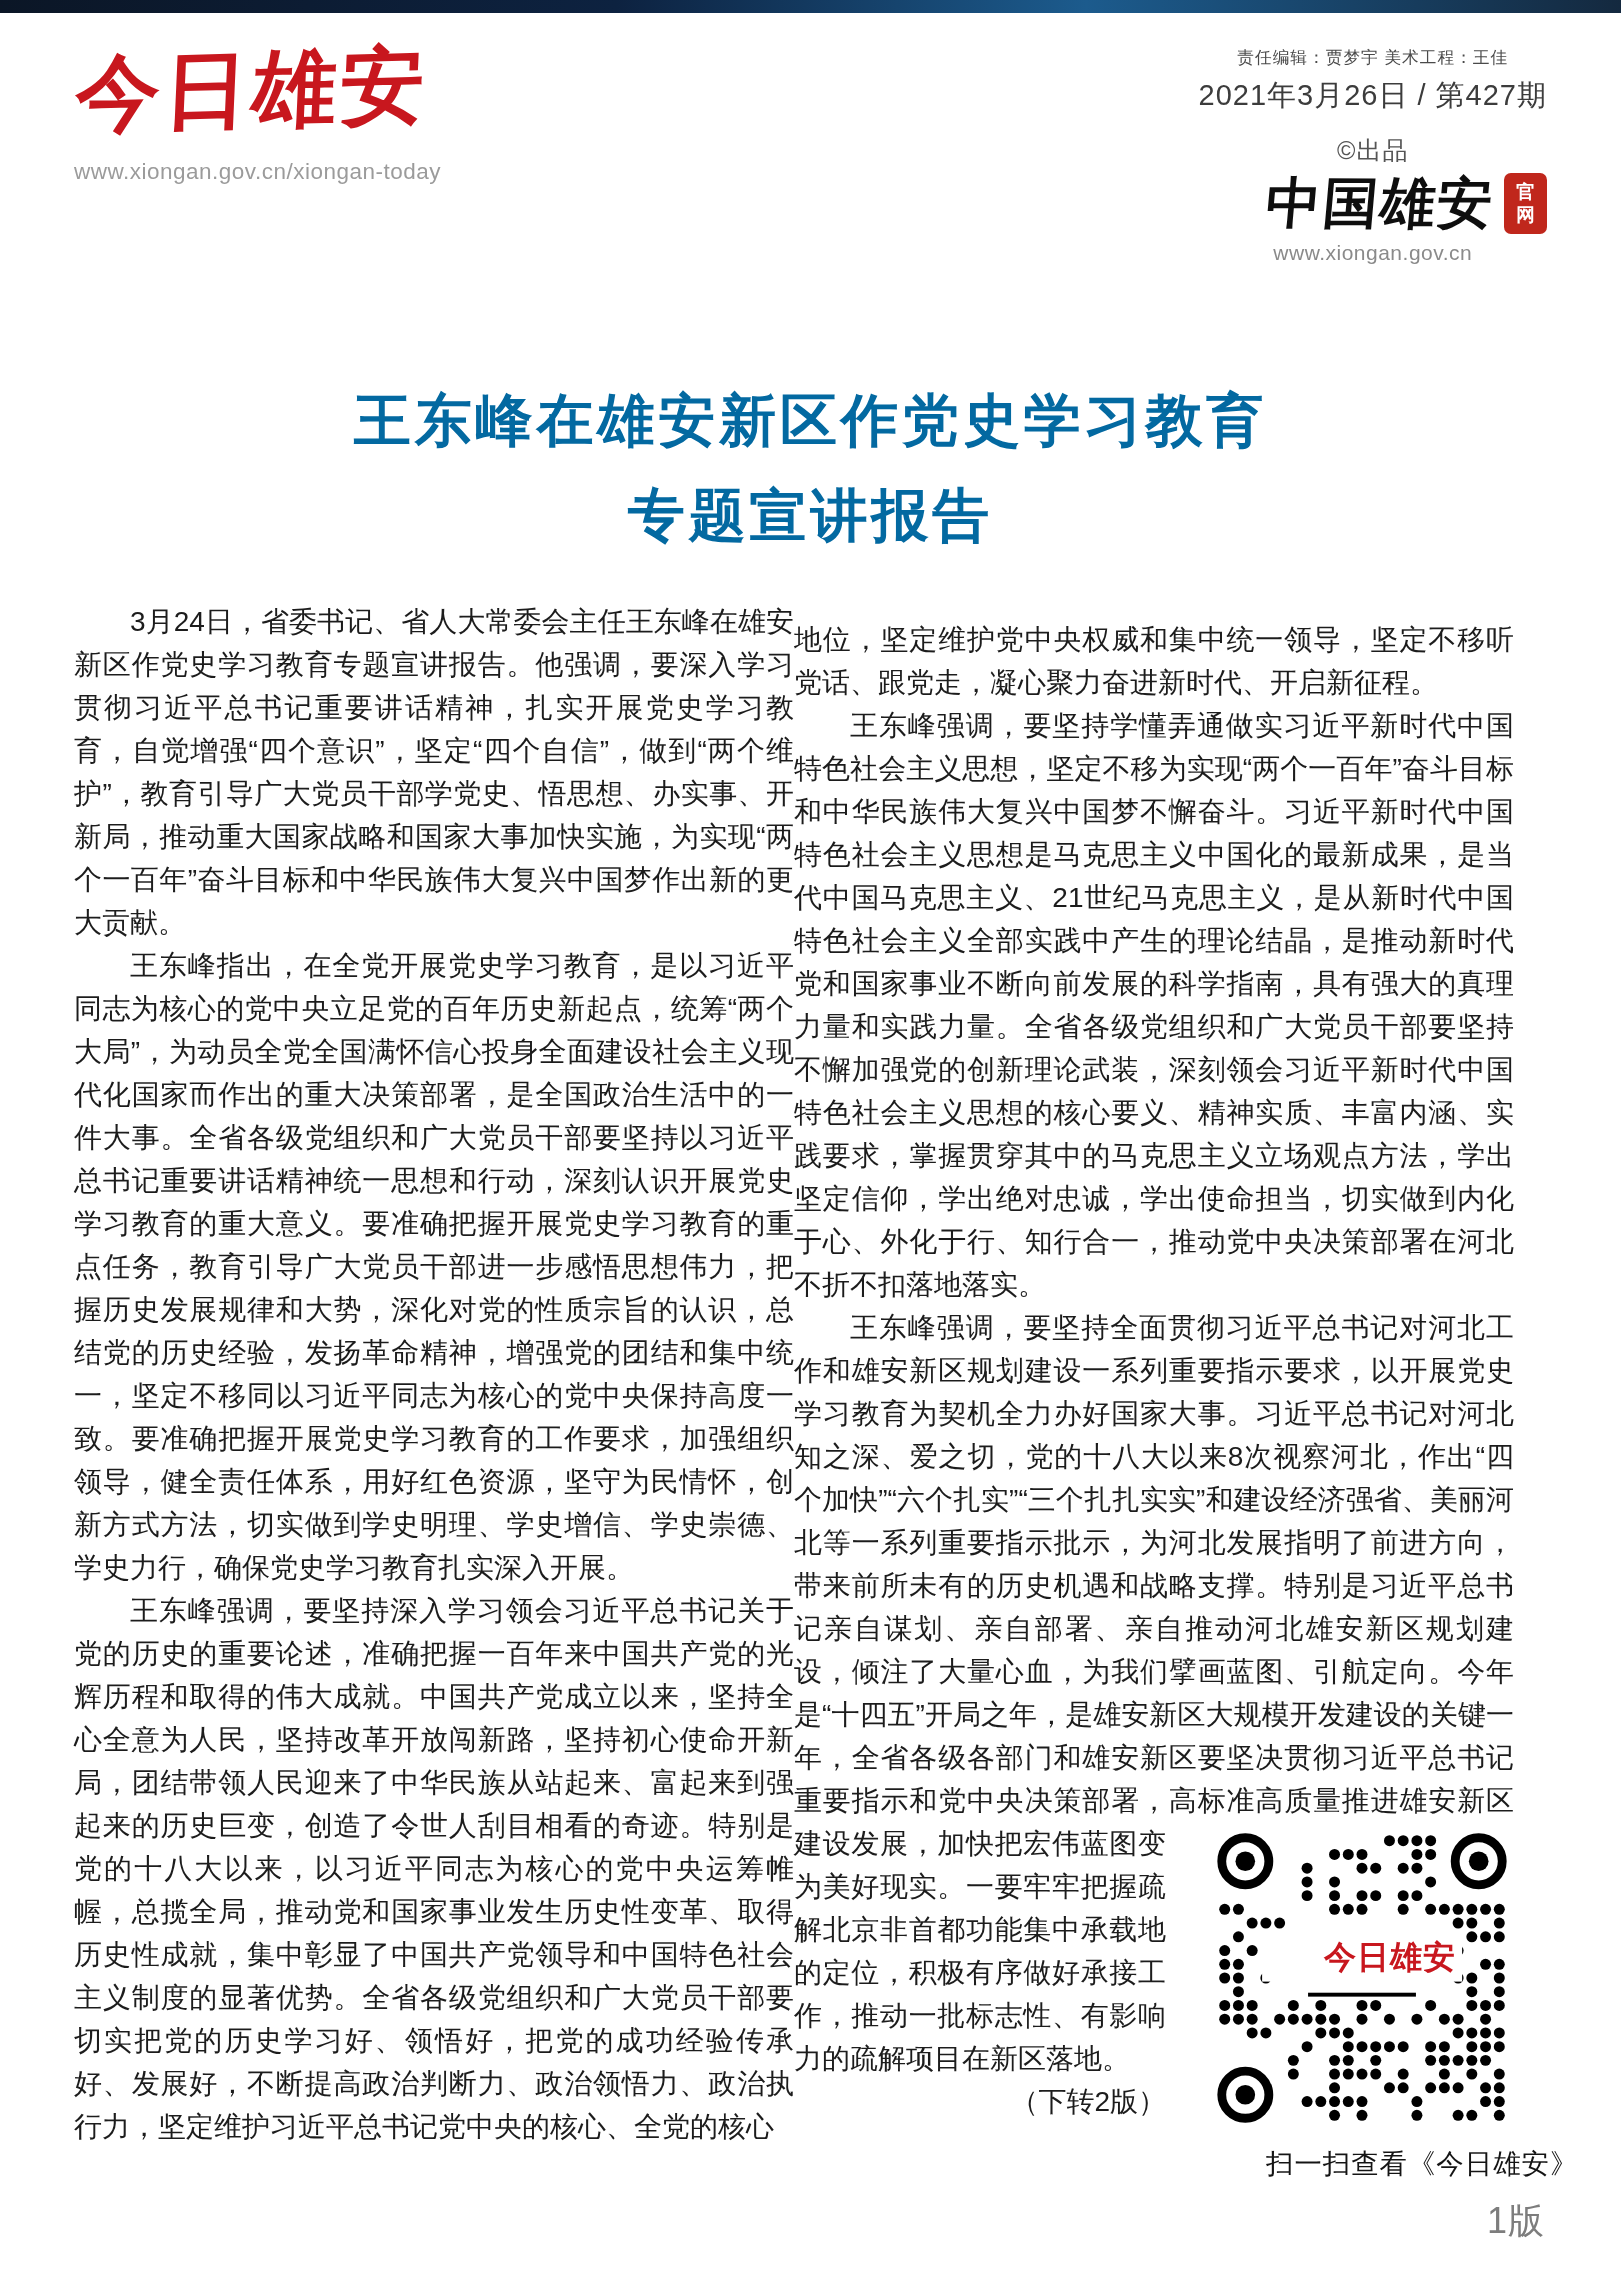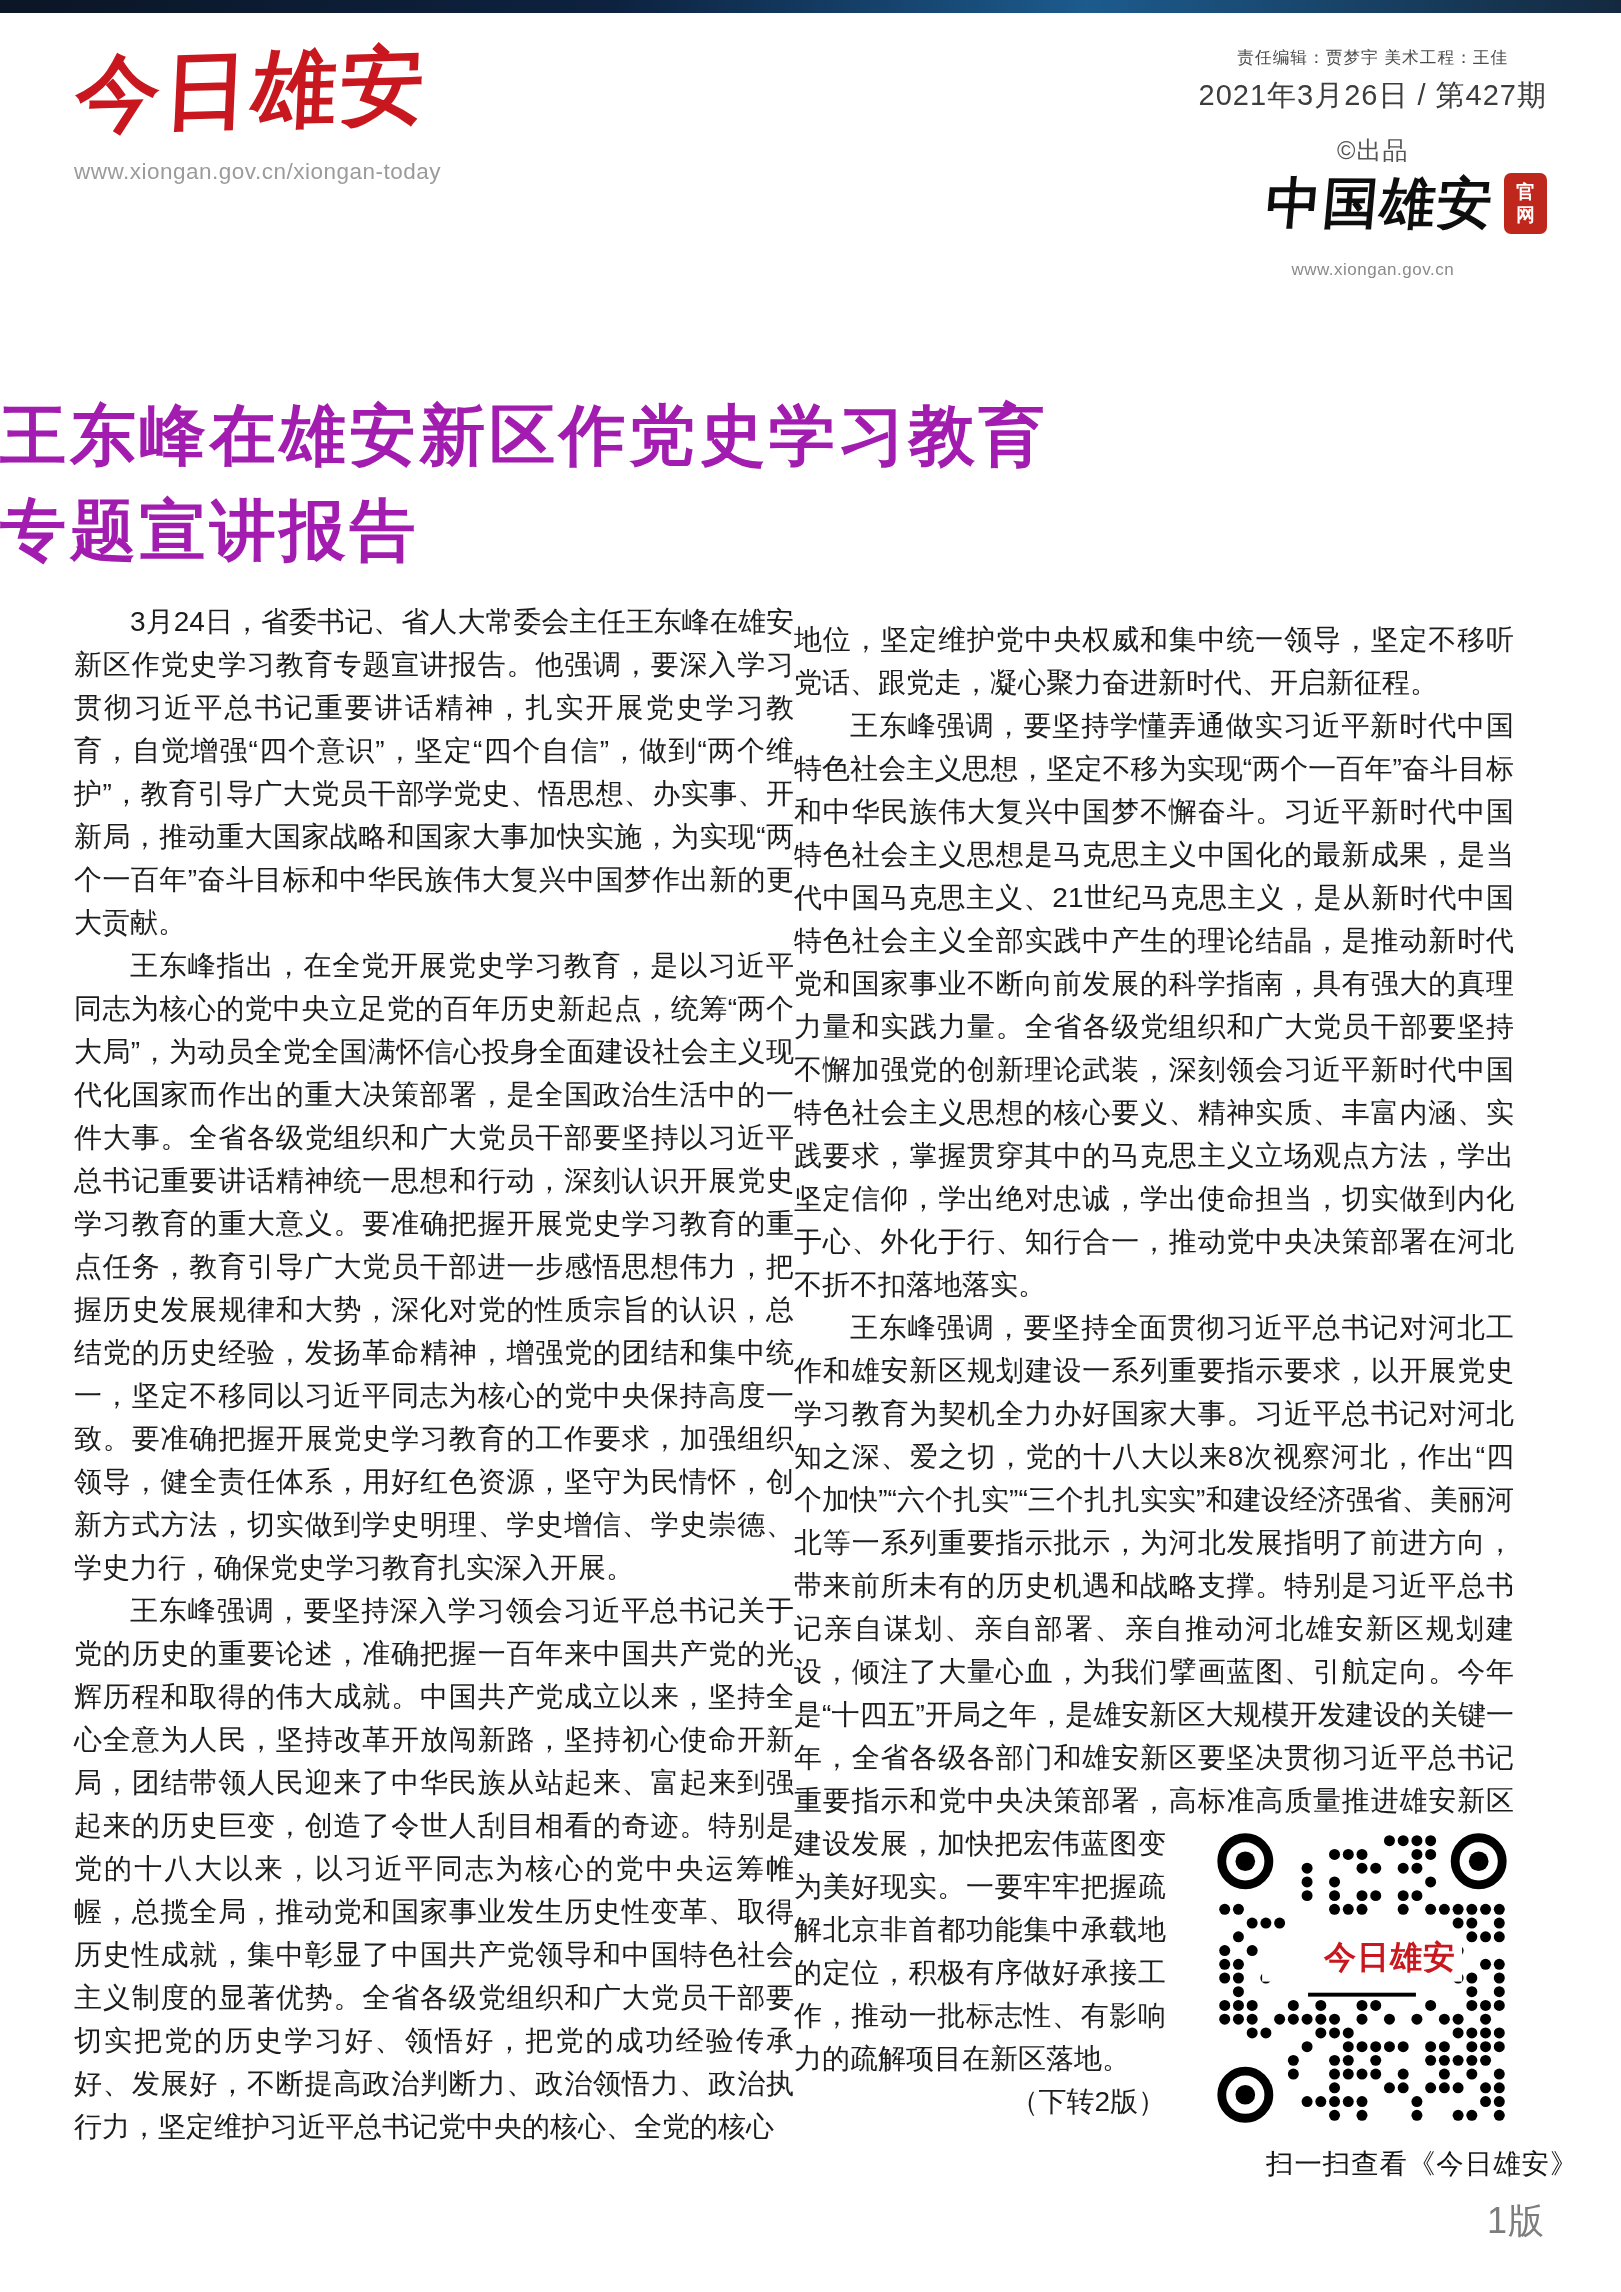--- a/index.html
+++ b/index.html
@@ -27,26 +27,26 @@
   .brandrow{display:flex;justify-content:flex-end;align-items:center;gap:9.8px;margin-top:0px;}
   .brand{
     font-family:"Liberation Serif","DejaVu Serif",serif;font-weight:900;font-size:55px;color:#0e0e0e;
     letter-spacing:2px;transform:skewX(-5deg);
   }
   .seal{
     width:43px;height:61px;background:#c0271c;color:#ffffff;border-radius:6.9px;
     display:flex;flex-direction:column;align-items:center;justify-content:center;
     font-size:18.6px;font-weight:700;line-height:22.5px;
   }
-  .brand-url{font-size:17px;color:#8a8a8a;margin-top:19px;letter-spacing:0.5px;}
+  .brand-url{font-size:21px;color:#8a8a8a;margin-top:0;letter-spacing:0.5px;}
   
   .headline{
-    margin-top:108px;color:#a21caf;
+    margin-top:108px;text-align:center;color:#0369a1;
     font-family:"Liberation Serif","DejaVu Serif",serif;font-weight:900;
-    font-size:66px;line-height:95px;letter-spacing:3.9px;
+    font-size:57px;line-height:95px;letter-spacing:3.9px;
   }
   
   .body-wrap{position:absolute;left:74px;top:600px;width:1475px;display:flex;}
   .col{width:720px;font-size:28px;line-height:43px;color:#1c1c1c;text-align:justify;}
   .body-p{margin:0;text-indent:2em;}
   .no-indent{text-indent:0;margin-top:18px;}
   
   .qr-float{float:right;width:304px;margin:3.9px 0 5.9px 44px;}
   .qr-box{position:relative;width:304px;height:304px;}
   .qr-box svg{display:block;width:304px;height:304px;}

